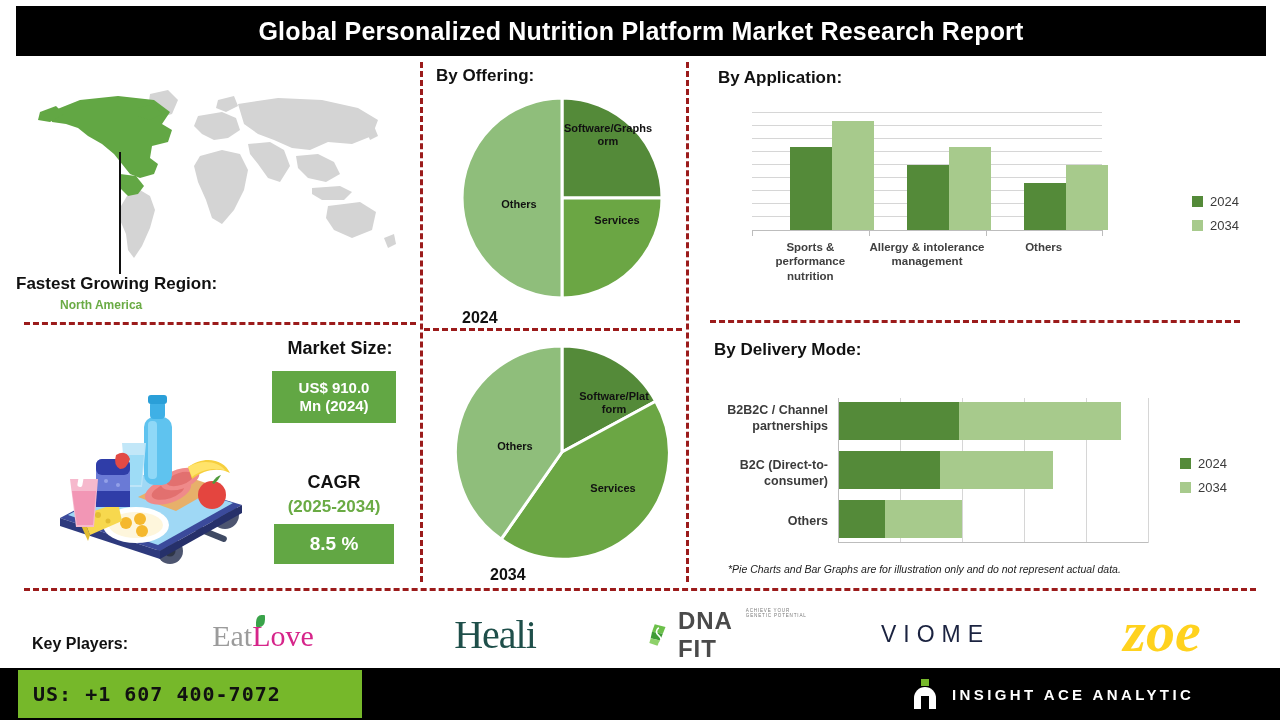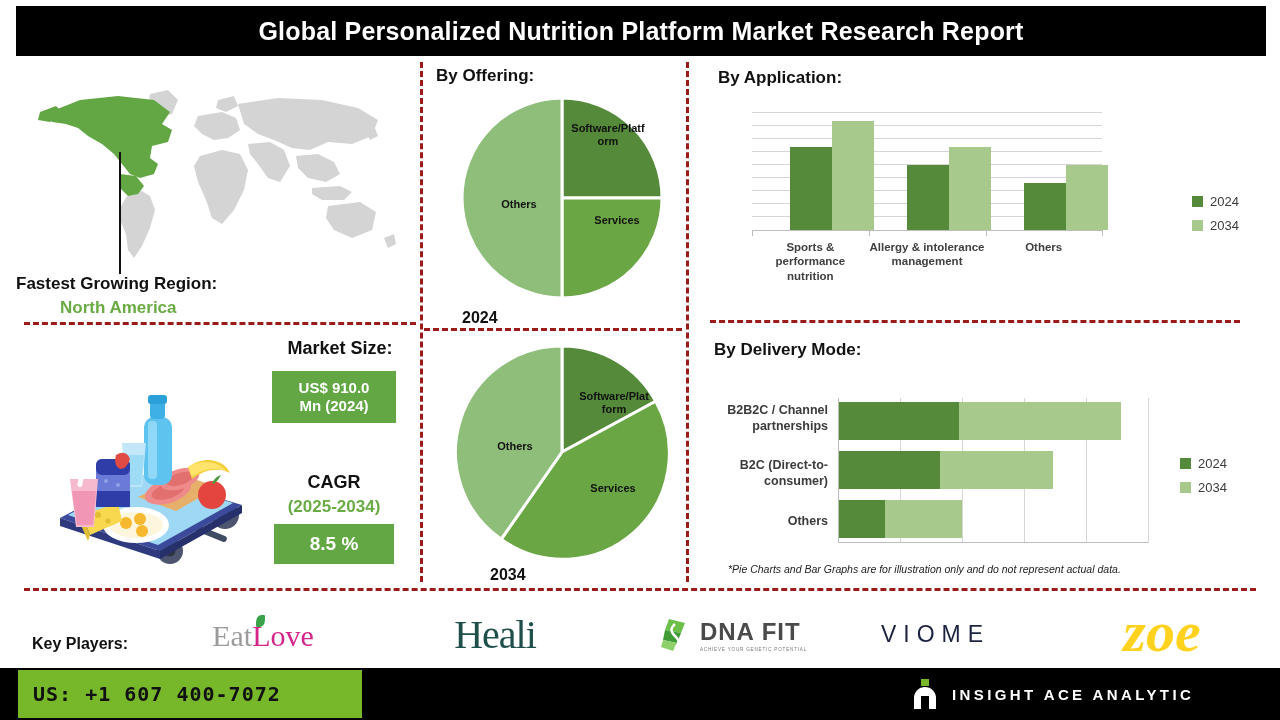--- a/index.html
+++ b/index.html
@@ -27,21 +27,21 @@
 
   
   .map-wrap{position:absolute;left:22px;top:78px;width:396px;height:190px;}
   .map-wrap svg{width:100%;height:100%;display:block;}
   .pointer-line{position:absolute;left:119px;top:152px;width:0;height:122px;border-left:2px solid #111;}
 
   .fgr-label{
     position:absolute;left:16px;top:274px;font-size:17px;font-weight:bold;color:#111;
   }
   .fgr-value{
-    position:absolute;left:60px;top:298px;font-size:17px;font-weight:bold;color:#6aab44;
+    position:absolute;left:60px;top:298px;font-size:12px;font-weight:bold;color:#6aab44;
   }
 
   .ms-label{position:absolute;left:270px;top:338px;width:140px;text-align:center;
     font-size:18px;font-weight:bold;color:#111;}
   .green-box{
     position:absolute;background:#62a744;color:#fff;display:flex;align-items:center;
     justify-content:center;flex-direction:column;font-weight:bold;text-align:center;line-height:1.2;
   }
   #market-size-box{left:272px;top:371px;width:124px;height:52px;font-size:15px;}
   .cagr-label{position:absolute;left:272px;top:472px;width:124px;text-align:center;
@@ -244,21 +244,21 @@
   <div class="sec-head" style="left:436px;top:66px;">By Offering:</div>
 
   <div class="pie" style="left:452px;top:88px;">
     <svg width="220" height="220" viewBox="0 0 220 220">
 
       <path d="M110 110 L110 10 A100 100 0 0 1 210 110 Z" fill="#548a39" stroke="#ffffff" stroke-width="3"></path>
       <path d="M110 110 L210 110 A100 100 0 0 1 110 210 Z" fill="#6ba644" stroke="#ffffff" stroke-width="3"></path>
       <path d="M110 110 L110 210 A100 100 0 0 1 110 10 Z" fill="#8fbe7b" stroke="#ffffff" stroke-width="3"></path>
     </svg>
   </div>
-  <div class="pie-lbl" style="left:560px;top:122px;width:96px;">Software/Platf orm</div>
+  <div class="pie-lbl" style="left:560px;top:122px;width:96px;">Software/Graphs orm</div>
   <div class="pie-lbl" style="left:582px;top:214px;width:70px;">Services</div>
   <div class="pie-lbl" style="left:484px;top:198px;width:70px;">Others</div>
   <div class="pie-year" style="left:462px;top:309px;">2024</div>
 
   <div class="pie" style="left:448px;top:338px;">
     <svg width="228" height="228" viewBox="0 0 228 228">
 
       <path d="M114 114 L114 8 A106 106 0 0 1 207.7 63.3 Z" fill="#548a39" stroke="#ffffff" stroke-width="3"></path>
       <path d="M114 114 L207.7 63.3 A106 106 0 0 1 53.2 201.2 Z" fill="#6ba644" stroke="#ffffff" stroke-width="3"></path>
       <path d="M114 114 L53.2 201.2 A106 106 0 0 1 114 8 Z" fill="#8fbe7b" stroke="#ffffff" stroke-width="3"></path>
@@ -371,21 +371,21 @@
     </span>
   </div>
 
   <div class="logo" style="left:648px;top:612px;width:170px;height:46px;">
     <svg width="34" height="36" viewBox="0 0 34 36" aria-hidden="true">
       <polygon points="10,2 26,6 22,16 6,13" fill="#6cc04a"></polygon>
       <polygon points="6,13 22,16 18,26 4,23" fill="#3f9b35"></polygon>
       <polygon points="4,23 18,26 14,34 2,30" fill="#8ed16a"></polygon>
       <path d="M16 7 q-7 6 0 12 q7 6 0 12" stroke="#ffffff" stroke-width="2.4" fill="none"></path>
     </svg>
-    <div style="margin-left:7px;display:flex;flex-direction:column;align-items:flex-start;">
+    <div style="margin-left:7px;display:flex;flex-direction:row;align-items:flex-start;">
       <span style="font-size:24px;font-weight:bold;color:#4a4a4a;letter-spacing:1px;">DNA FIT</span>
       <span style="font-size:4.6px;color:#7a7a7a;letter-spacing:.8px;margin-top:1px;">ACHIEVE YOUR GENETIC POTENTIAL</span>
     </div>
   </div>
 
   <div class="logo" style="left:848px;top:614px;width:160px;height:40px;">
     <span style="font-size:23px;color:#1b2340;letter-spacing:7px;font-weight:400;margin-left:15px;">VIOME</span>
   </div>
 
   <div class="logo" style="left:1092px;top:604px;width:140px;height:56px;">

